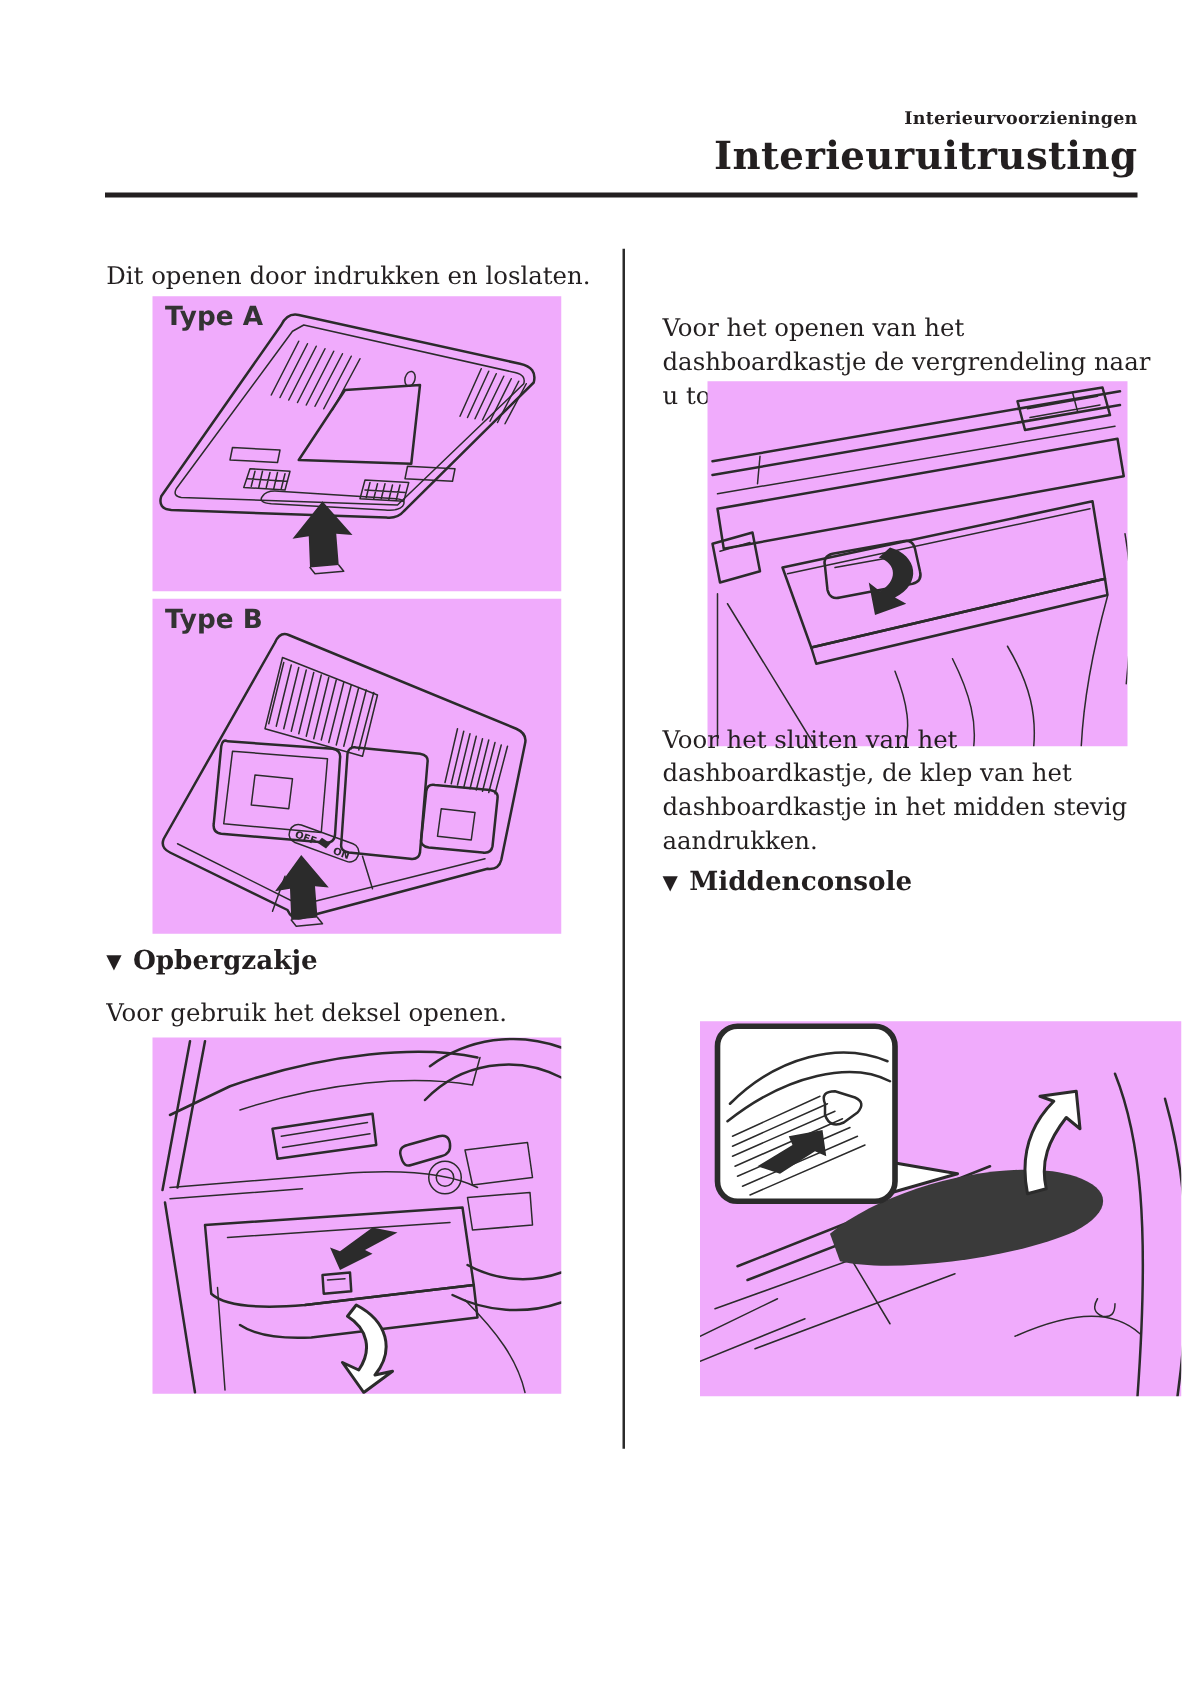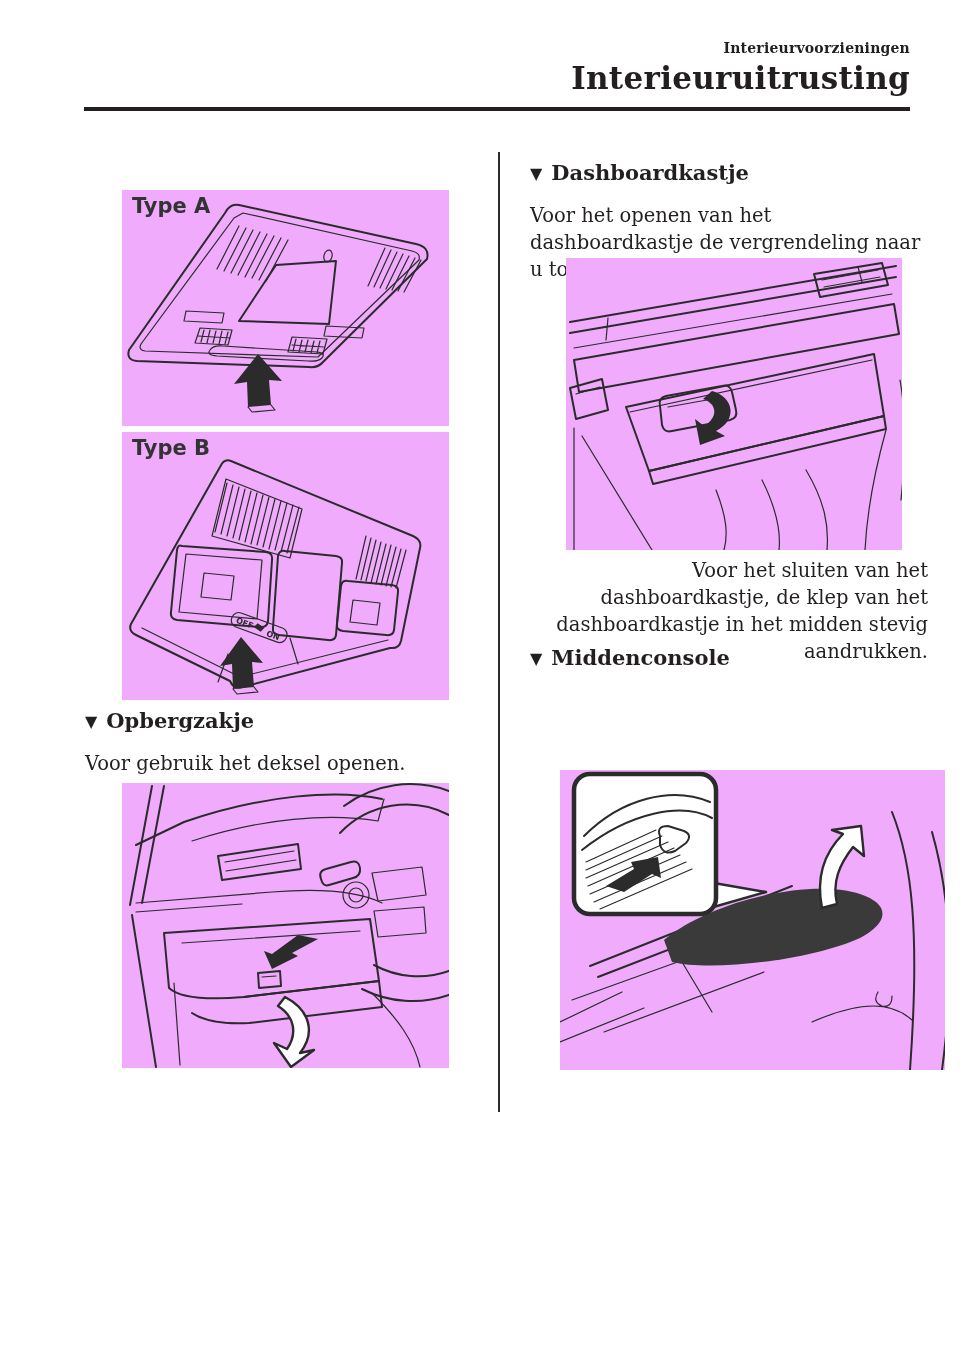--- a/index.html
+++ b/index.html
@@ -1,19 +1,19 @@
 <!DOCTYPE html>
 <html><head>
 <meta charset="utf-8">
 <style>
   html,body{margin:0;padding:0;}
   body{background:#ffffff;}
   .page{
     position:relative;width:960px;height:1112px;background:#ffffff;overflow:hidden;
-    font-family:"DejaVu Serif","Liberation Serif",serif;color:#231f20;
+    font-family:"DejaVu Serif","Liberation Serif",serif;color:#231f20;margin-top:47px;
   }
   .abs{position:absolute;}
   
   .hdr-section{top:40px;right:50px;font-size:14px;font-weight:bold;text-align:right;letter-spacing:.2px;}
   .hdr-title{top:60px;right:50px;font-size:31px;font-weight:bold;text-align:right;letter-spacing:.3px;}
   .hdr-rule{left:84px;top:107px;width:826px;height:4px;background:#231f20;}
   .col-divider{left:498px;top:152px;width:2px;height:1138px;background:#2b2b2b;}
   
   .body-text{font-size:19.5px;line-height:1.38;}
   .heading{font-size:21px;font-weight:bold;}
@@ -39,20 +39,21 @@
 </head>
 <body>
 
 <div class="page">
 
   <div class="abs hdr-section">Interieurvoorzieningen</div>
   <div class="abs hdr-title">Interieuruitrusting</div>
   <div class="abs hdr-rule"></div>
   <div class="abs col-divider"></div>
 
+  <div class="abs body-text" style="left:85px;top:161px;width:410px;">Dit openen door indrukken en loslaten.</div>
 
   <div class="abs figure" style="left:122px;top:190px;width:327px;height:236px;">
     <div class="fig-label">Type A</div>
     <svg width="327" height="236" viewBox="0 0 327 236">
 
       <path class="ink" d="M117,15 L294,54 Q308,57 305,69 L201,172 Q196,178 187,177 L15,171 Q4,170 7,160 L103,23 Q108,13 117,15 Z"></path>
       <path class="ink-thin" d="M121,23 L290,61 Q299,63 297,70 L196,167 L23,161 Q16,160 19,154 L112,28 Z"></path>
 
       <path class="ink-thin" d="M95,79 L117,36 M102,81 L124,38 M109,83 L131,40 M116,85 L138,42 M123,87 L145,44 M130,88 L152,46 M137,90 L159,48 M144,91 L166,50"></path>
 
@@ -140,23 +141,20 @@
 
       <path class="ink" d="M136,190 L158,188 L159,203 L137,205 Z"></path>
       <path class="ink-thin" d="M140,194 L154,193"></path>
 
       <path class="ink-fill" d="M196,156 L170,170 L176,173 L150,186 L142,168 L150,171 L176,152 Z"></path>
 
       <path class="ink-outline-arrow" d="M163,214 C188,227 194,250 178,270 L192,267 L169,284 L152,260 L165,266 C176,250 172,233 156,223 Z"></path>
     </svg>
   </div>
 
-  <div class="abs heading" style="left:530px;top:160px;">
-    <span class="tri">▼</span><span>Dashboardkastje</span>
-  </div>
   <div class="abs body-text" style="left:530px;top:203px;width:392px;">Voor het openen van het dashboardkastje de vergrendeling naar u toe trekken.</div>
 
   <div class="abs figure" style="left:566px;top:258px;width:336px;height:292px;">
     <svg width="336" height="292" viewBox="0 0 336 292">
 
       <path class="ink" d="M4,64 L330,8 M4,75 L330,19"></path>
       <path class="ink-thin" d="M8,90 L326,36 M42,60 L40,82"></path>
 
       <path class="ink" d="M248,16 L316,5 L322,27 L254,39 Z"></path>
       <path class="ink-thin" d="M256,22 L312,12 M258,29 L314,19 M292,9 L296,24"></path>
@@ -173,21 +171,21 @@
       <path class="ink" d="M94,148 Q92,140 100,138 L156,128 Q164,126 166,134 L170,152 Q172,160 164,162 L106,173 Q98,175 96,167 Z"></path>
       <path class="ink-thin" d="M102,149 L152,140"></path>
 
       <path class="ink-fill" d="M146,133 C168,139 172,162 150,173 L159,178 L134,187 L129,161 L138,168 C152,160 152,146 137,141 Z"></path>
 
       <path class="ink-thin" d="M150,232 C161,260 162,277 158,292 M196,222 C211,252 215,273 213,292 M240,212 C259,244 263,268 261,292 M16,178 L86,292 M8,170 L8,292"></path>
       <path class="ink-thin" d="M320,172 C309,212 301,252 299,292 M334,122 C341,162 339,202 335,242"></path>
     </svg>
   </div>
 
-  <div class="abs body-text" style="left:530px;top:558px;width:398px;text-align:right;">Voor het sluiten van het dashboardkastje, de klep van het dashboardkastje in het midden stevig aandrukken.</div>
+  <div class="abs body-text" style="left:530px;top:532px;width:398px;">Voor het sluiten van het dashboardkastje, de klep van het dashboardkastje in het midden stevig aandrukken.</div>
 
   <div class="abs heading" style="left:530px;top:645px;text-align:center;">
     <span class="tri">▼</span><span>Middenconsole</span>
   </div>
 
   <div class="abs figure" style="left:560px;top:770px;width:385px;height:300px;">
     <svg width="385" height="300" viewBox="0 0 385 300">
 
       <path class="ink" d="M30,196 L232,116 M38,207 L242,128"></path>
       <path class="ink-thin" d="M12,230 L162,176 M44,262 L204,202 M122,192 L152,242 M0,252 L62,222 M0,272 L84,238"></path>

